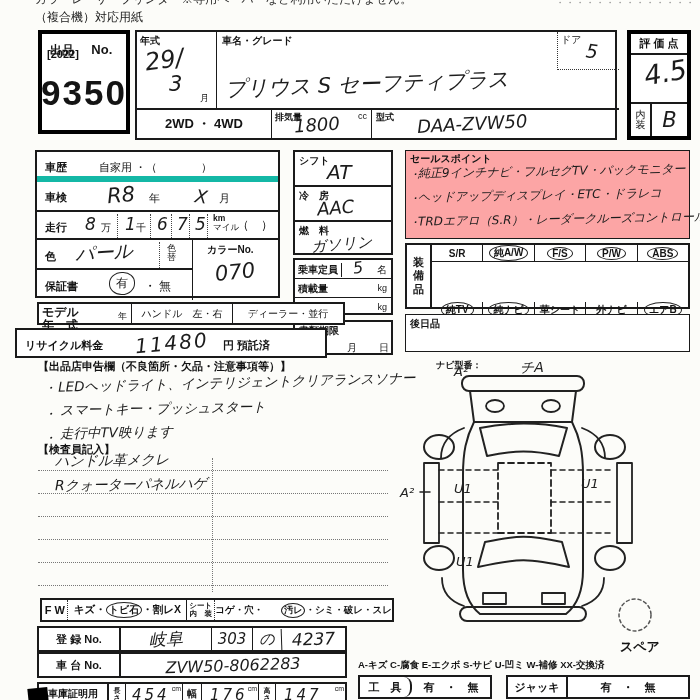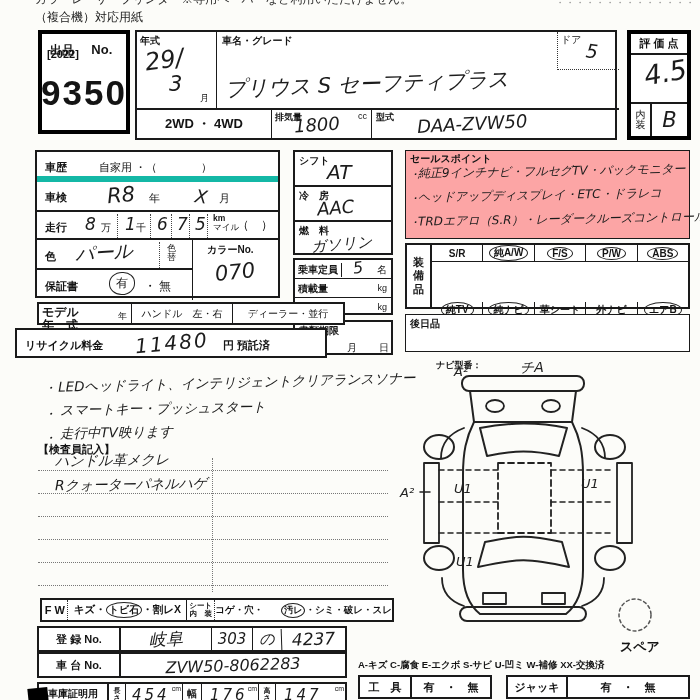--- a/index.html
+++ b/index.html
@@ -254,20 +254,21 @@
     <div class="ct s10" style="width:100px;border-left:1px solid #1a1a1a;">ハンドル　左・右</div>
     <div class="ct s10" style="flex:1;border-left:1px solid #1a1a1a;">ディーラー・並行</div>
   </div>
 
   <div class="abs b2" style="left:15px;top:328px;width:312px;height:30px;background:#fff;">
     <span class="abs s11 lb" style="left:8px;top:8px;">リサイクル料金</span>
     <span class="abs hw" style="left:118px;top:1px;font-size:20px;transform:rotate(-5deg);letter-spacing:2px;">11480</span>
     <span class="abs s11 lb" style="left:206px;top:8px;">円 預託済</span>
   </div>
 
+  <div class="abs s11 lb" style="left:38px;top:359px;">【出品店申告欄（不良箇所・欠品・注意事項等）】</div>
   <span class="abs hw" style="left:44px;top:380px;font-size:12px;">・</span>
   <span class="abs hw" style="left:58px;top:374px;font-size:13.5px;transform:rotate(-1.5deg);">LEDヘッドライト、インテリジェントクリアランスソナー</span>
   <span class="abs hw" style="left:44px;top:406px;font-size:12px;">・</span>
   <span class="abs hw" style="left:60px;top:400px;font-size:13.5px;transform:rotate(-1deg);">スマートキー・プッシュスタート</span>
   <span class="abs hw" style="left:44px;top:430px;font-size:12px;">・</span>
   <span class="abs hw" style="left:60px;top:424px;font-size:13.5px;transform:rotate(-1deg);">走行中TV映ります</span>
 
   <div class="abs s11 lb" style="left:38px;top:442px;">【検査員記入】</div>
   <div class="rule" style="left:38px;top:470px;width:350px;"></div>
   <div class="rule" style="left:38px;top:493px;width:350px;"></div>
@@ -388,21 +389,21 @@
     </div>
     <div style="flex:1;position:relative;height:100%;">
       <span class="abs hw" style="left:8px;top:2px;font-size:15px;letter-spacing:3px;">147</span>
       <span class="abs" style="right:1px;top:1px;font-size:7px;">cm</span>
     </div>
   </div>
 
   <div class="abs lb" style="left:358px;top:659px;width:336px;font-size:9.5px;white-space:nowrap;">A-キズ  C-腐食  E-エクボ  S-サビ  U-凹ミ  W-補修  XX-交換済</div>
 
   <div class="abs b2" style="left:358px;top:675px;width:134px;height:24px;background:#fff;display:flex;">
-    <div class="ct s11 lb" style="width:50px;border-right:2px solid #1a1a1a;">工　具</div>
+    <div class="ct s11 lb" style="width:50px;border-right:2px solid #1a1a1a;border-radius:8px;">工　具</div>
     <div class="ct s11 lb" style="flex:1;">有　・　無</div>
   </div>
   <div class="abs b2" style="left:506px;top:675px;width:184px;height:24px;background:#fff;display:flex;">
     <div class="ct s11 lb" style="width:58px;border-right:2px solid #1a1a1a;">ジャッキ</div>
     <div class="ct s11 lb" style="flex:1;">有　・　無</div>
   </div>
 
   <div class="abs" style="left:28px;top:688px;width:20px;height:14px;background:#000;transform:rotate(-6deg);"></div>
 
 </div>

